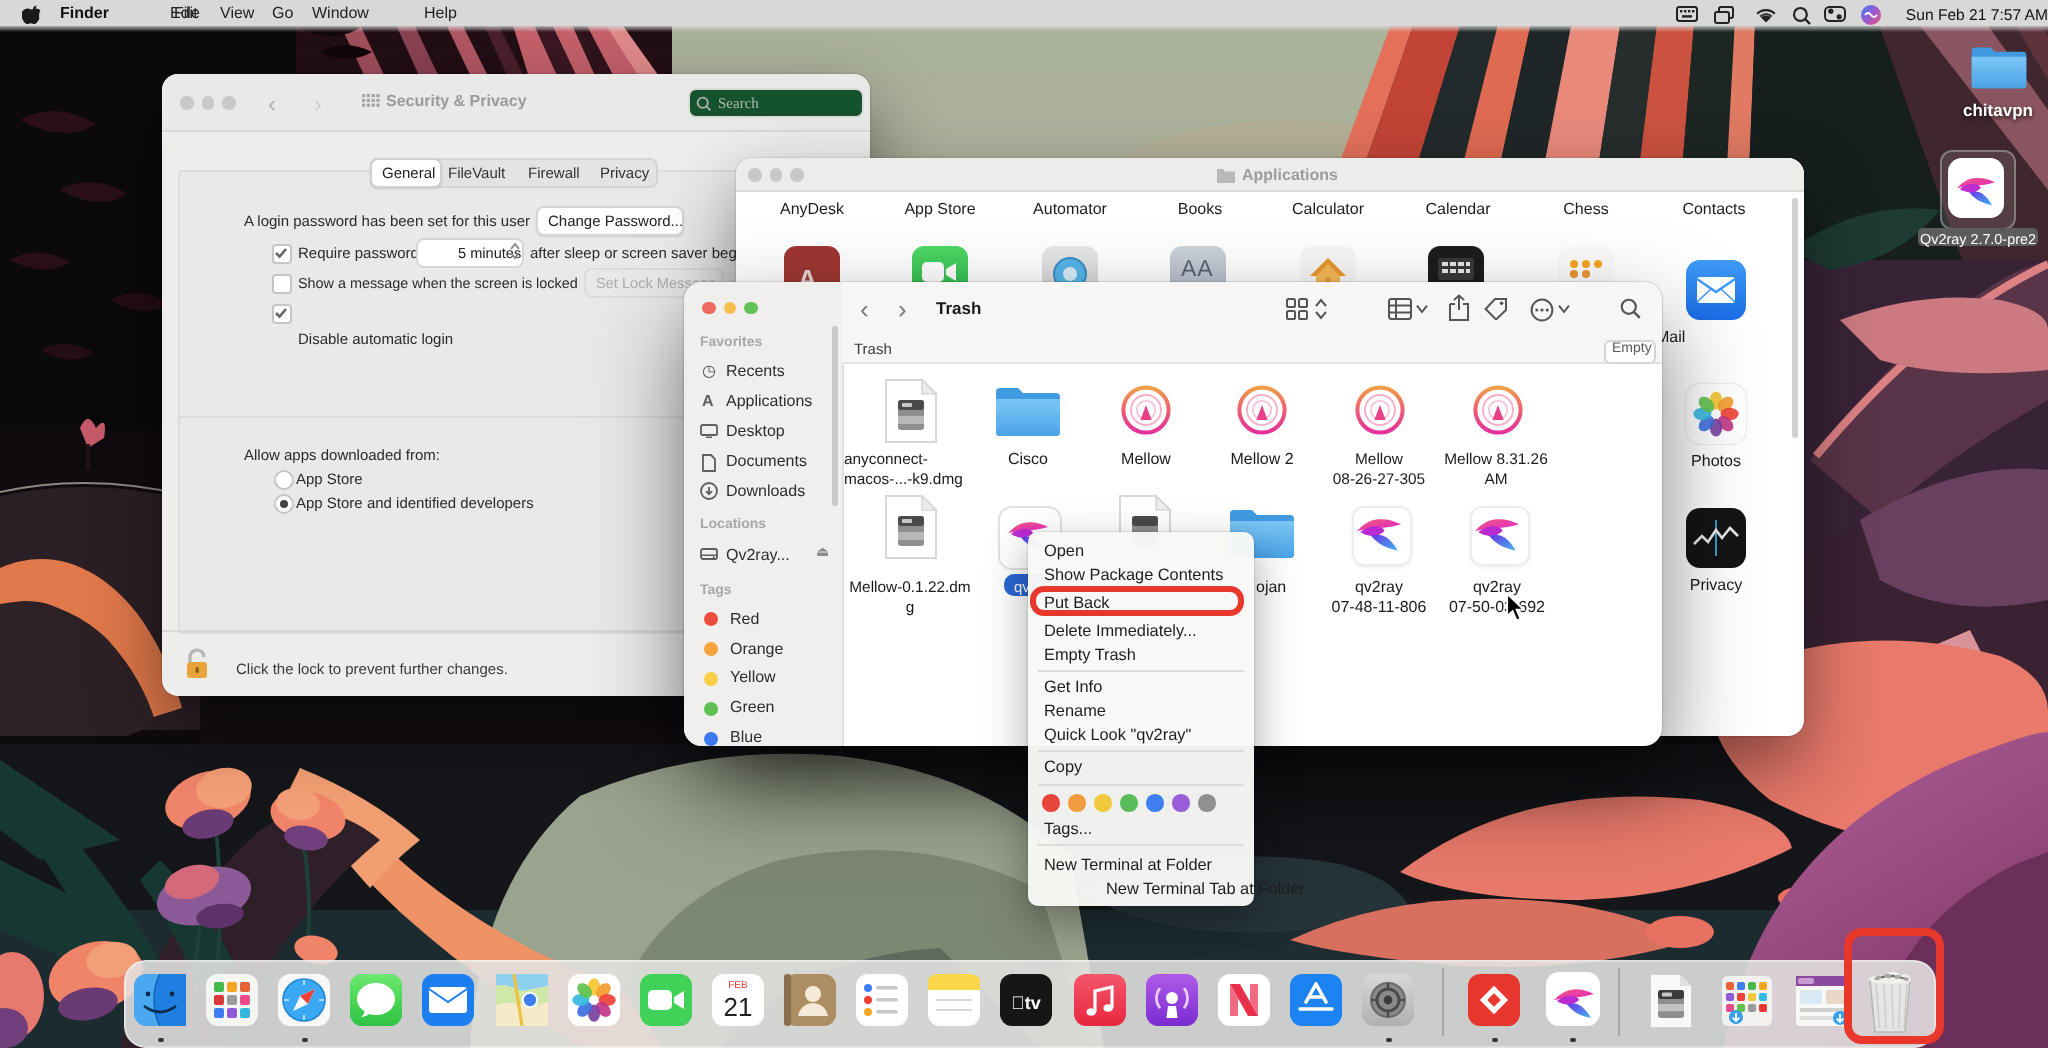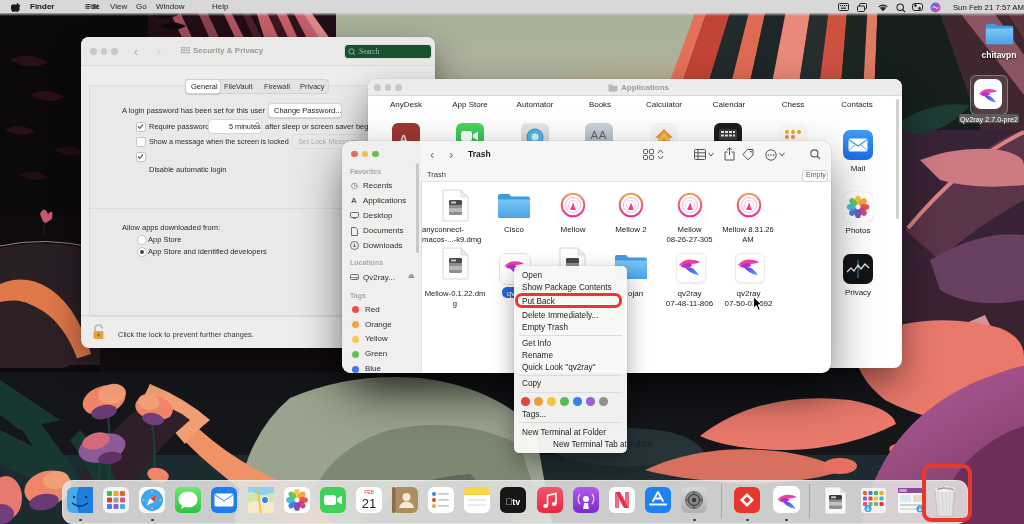--- a/index.html
+++ b/index.html
@@ -298,21 +298,21 @@
       <circle cx="4" cy="8" r="2" fill="#e8952e"></circle>
       <circle cx="10" cy="8" r="2" fill="#e8952e"></circle>
     </svg>
   
   <div class="abs" style="left:475px;top:51px;width:30px;height:30px;border-radius:7px;background:linear-gradient(#3f9bf5,#1a6de8);"></div>
   <svg class="abs" style="left:480px;top:59px;" width="20" height="14" viewBox="0 0 20 14">
       <rect x="0.5" y="0.5" width="19" height="13" rx="1.5" fill="#fff"></rect>
       <path d="M0.5,1.5 L10,8 L19.5,1.5" stroke="#3f9bf5" stroke-width="1.2" fill="none"></path>
       <path d="M0.5,13 L7.5,6.5 M19.5,13 L12.5,6.5" stroke="#3f9bf5" stroke-width="0.8" fill="none"></path>
     </svg>
-  <div class="abs" style="left:460px;top:85px;width:60px;text-align:center;font-size:8px;color:#1c1c1c;">Mail</div>
+  <div class="abs" style="left:460px;top:85px;width:60px;text-align:left;font-size:8px;color:#1c1c1c;">Mail</div>
   <div class="abs" style="left:475px;top:113px;width:30px;height:30px;border-radius:7px;background:#fff;box-shadow:0 0 1px rgba(0,0,0,0.25);"></div>
   <svg class="abs" style="left:478px;top:116px;" width="24" height="24" viewBox="0 0 24 24">
     <g transform="translate(12,12)">
 <g transform="rotate(0)">
           <ellipse cx="0" cy="-6.8" rx="3.1" ry="4.5" fill="#f5c531" opacity="0.9"></ellipse>
         </g>
         <g transform="rotate(45)">
           <ellipse cx="0" cy="-6.8" rx="3.1" ry="4.5" fill="#f59c2e" opacity="0.9"></ellipse>
         </g>
         <g transform="rotate(90)">

